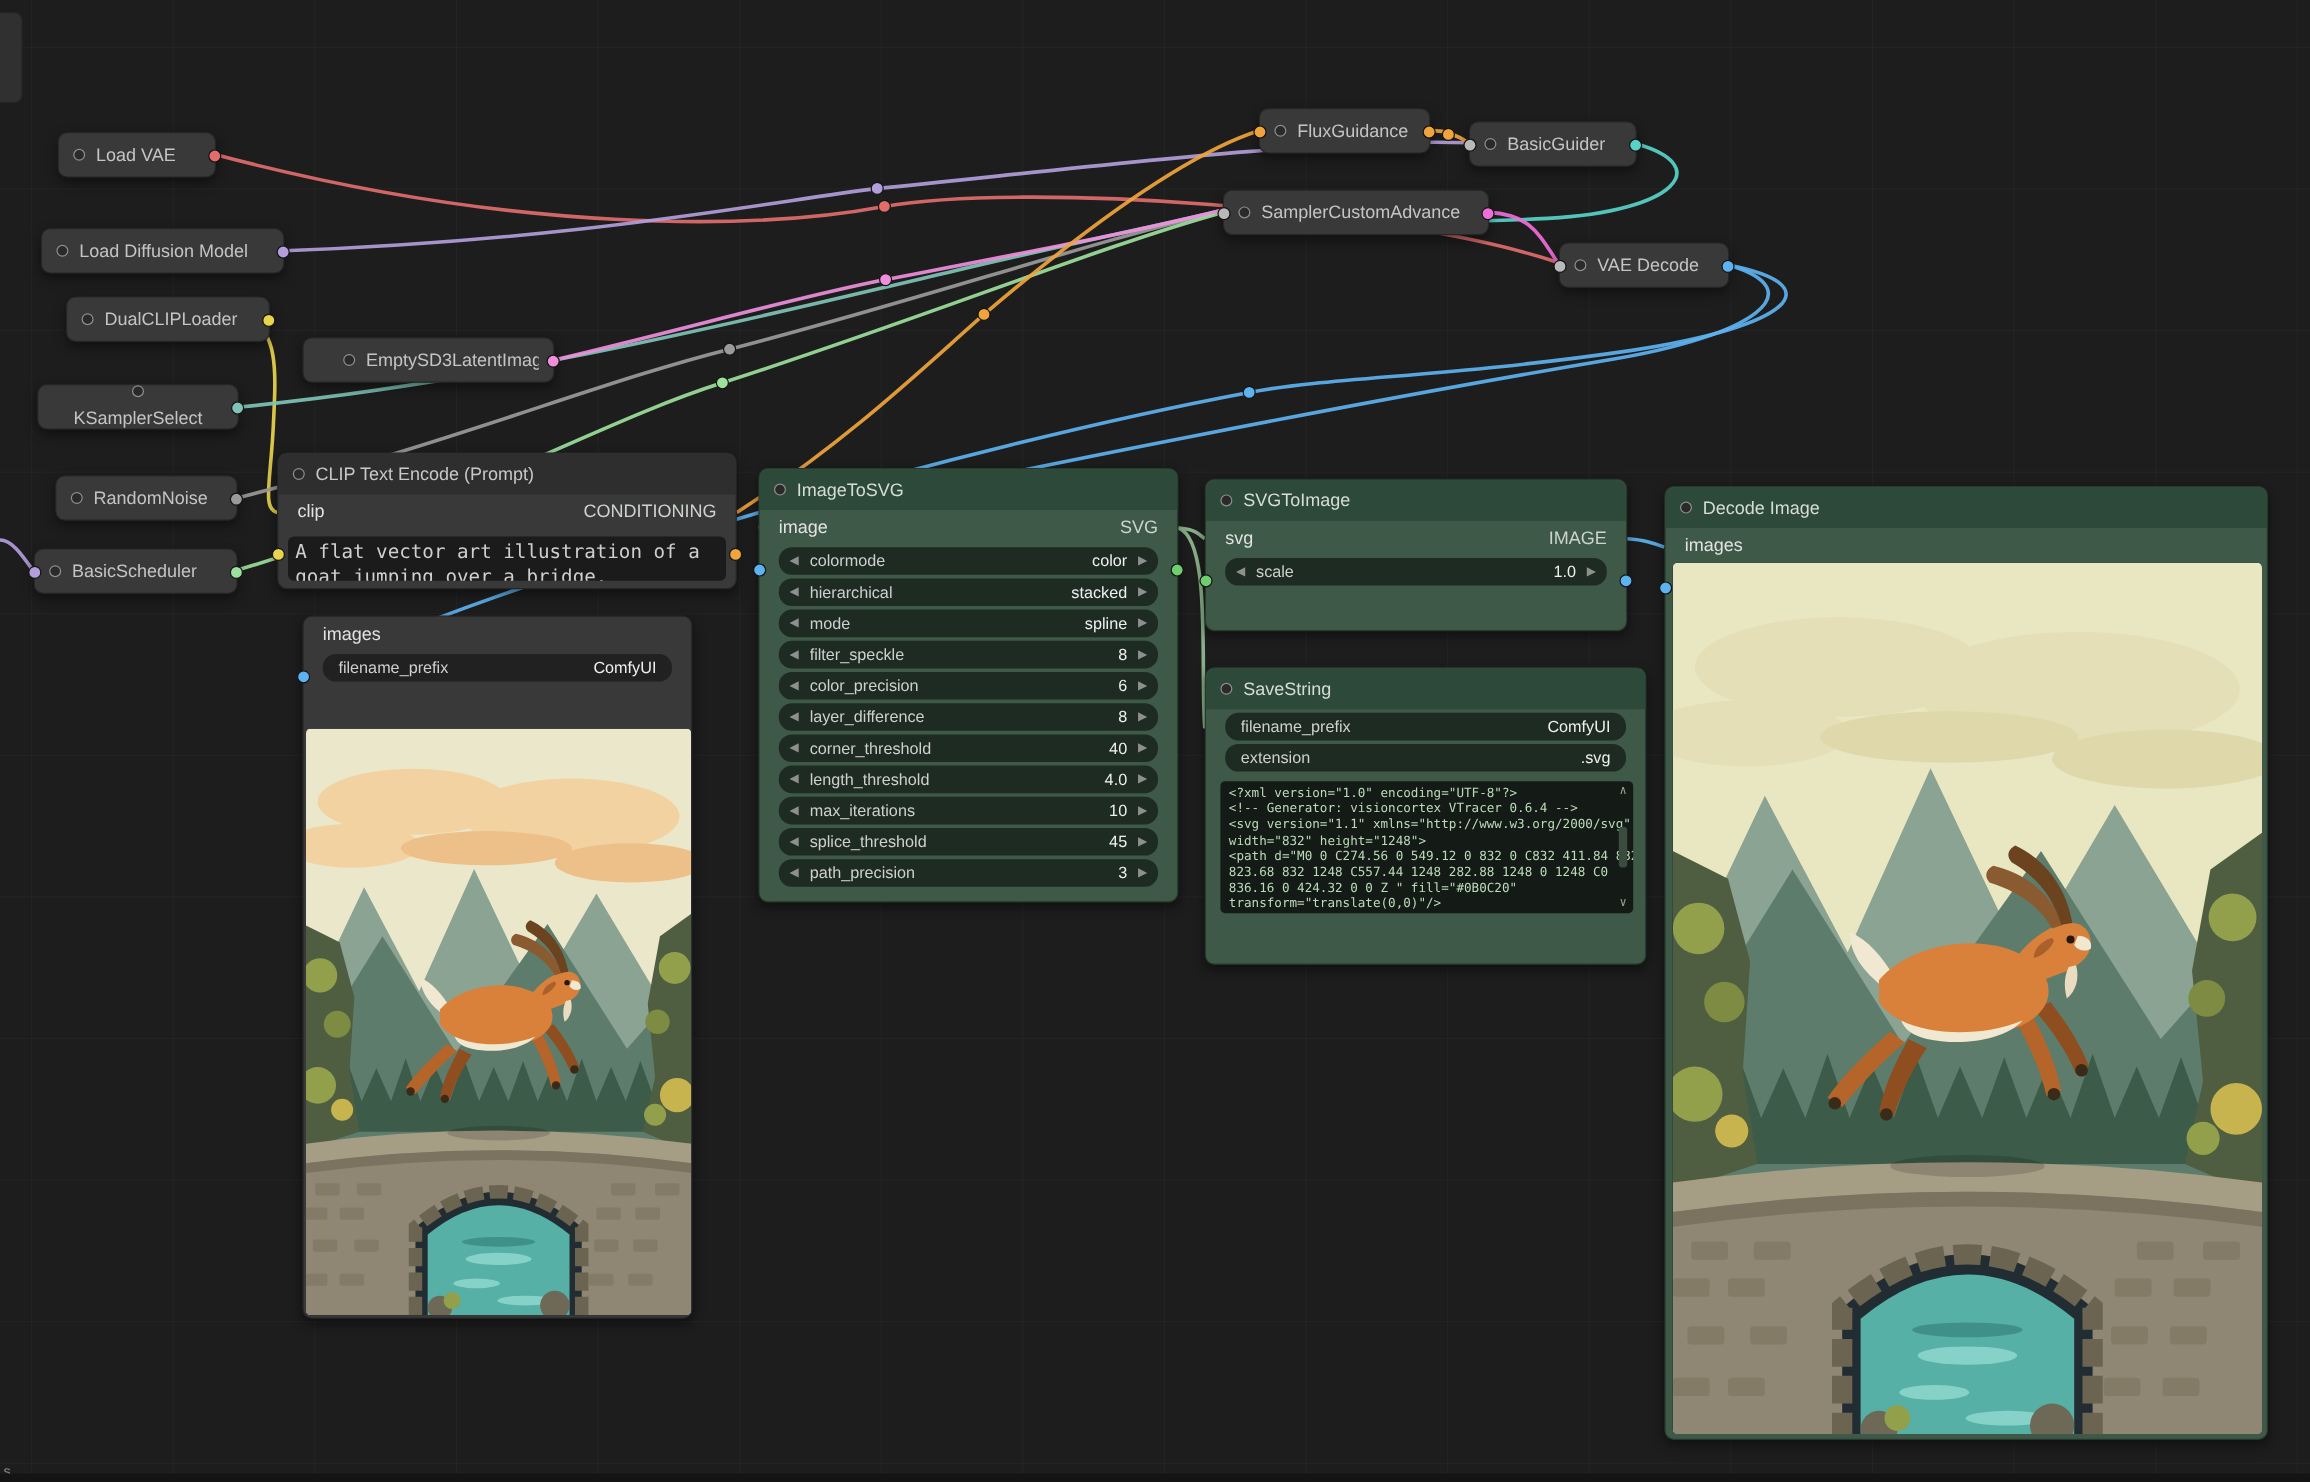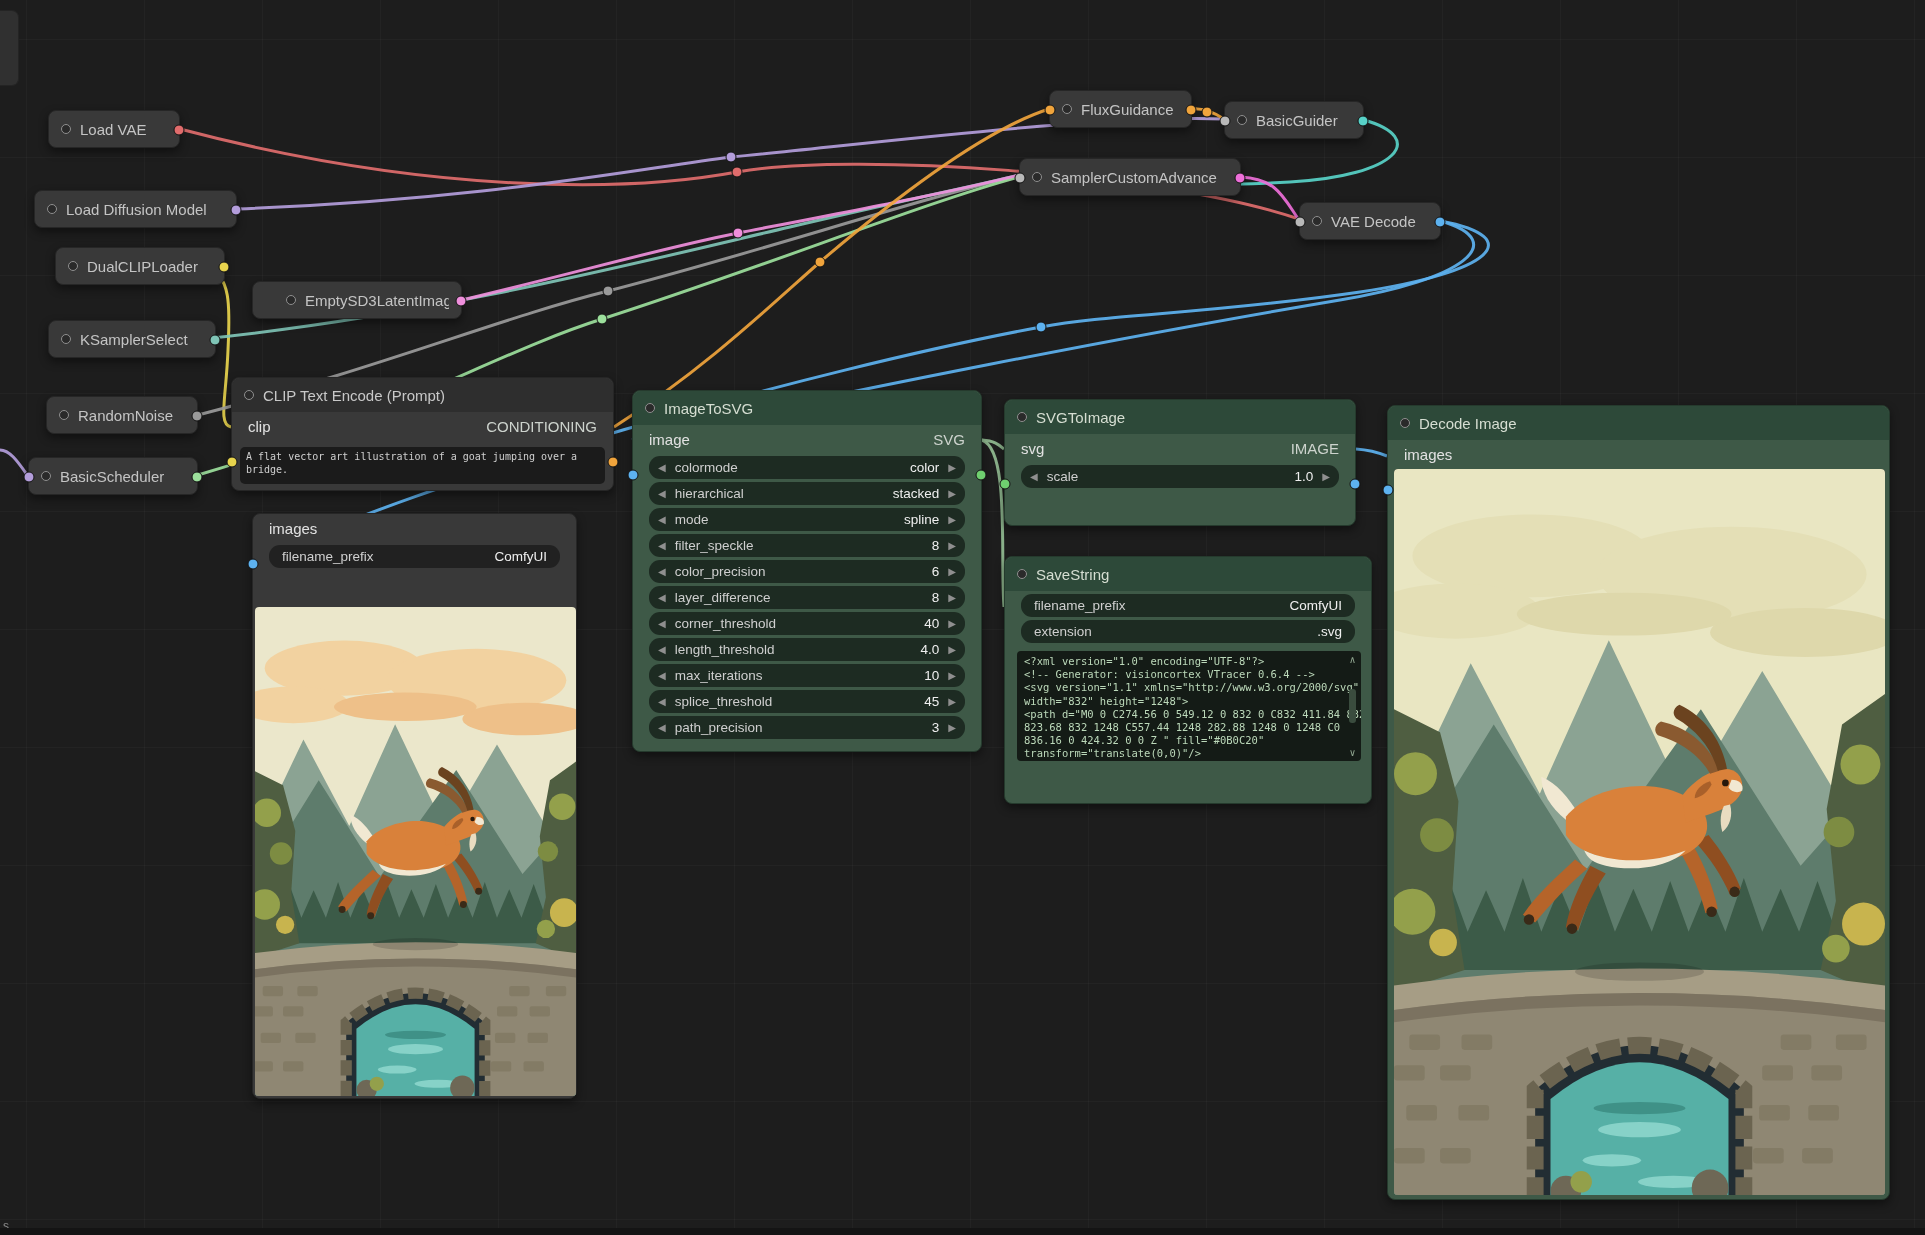--- a/index.html
+++ b/index.html
@@ -47,21 +47,21 @@
   .widget .arrow{color:#8f8f8f;font-size:10px;line-height:1;}
   .widget .wlabel{margin-left:9px;color:#cfcfcf;white-space:nowrap;}
   .widget .wvalue{margin-left:auto;margin-right:9px;color:#efefef;white-space:nowrap;}
   .widget.plain{justify-content:space-between;}
   .widget.plain .wlabel{margin-left:4px;}
   .widget.plain .wvalue{margin:0 4px 0 auto;}
 
   .prompt-box{
     margin:7px 8px 0 8px;height:37px;background:#1b1b1b;border-radius:5px;
     padding:3px 6px;color:#cfcfcf;font-family:"DejaVu Sans Mono", monospace;
-    font-size:10px;line-height:1.3;overflow:hidden;
+    font-size:16px;line-height:1.3;overflow:hidden;
   }
   .code-box{
     position:relative;margin:8px 10px 0 12px;height:110px;background:#141b16;
     border-radius:4px;padding:4px 18px 4px 7px;color:#bcd9ba;
     font-family:"DejaVu Sans Mono", monospace;font-size:10.5px;line-height:13.2px;
     white-space:pre;overflow:hidden;
   }
   .scrollbar{position:absolute;right:2px;top:2px;bottom:2px;width:13px;
     display:flex;flex-direction:column;align-items:center;justify-content:space-between;
     color:#8fa58f;font-size:10px;}
@@ -202,21 +202,21 @@
     <span class="ntitle">Load Diffusion Model</span>
     <span class="port" style="left:100%;top:19px;--pc:#b39ddb;"></span>
   </div>
 
   <div class="node collapsed" style="left:34px;top:247px;width:170px;margin-left:21px;">
     <span class="cdot"></span>
     <span class="ntitle">DualCLIPLoader</span>
     <span class="port" style="left:100%;top:19px;--pc:#e8d44d;"></span>
   </div>
 
-  <div class="node collapsed" style="left:48px;top:320px;width:168px;">
+  <div class="node collapsed" style="left:31px;top:320px;width:168px;flex-direction:column;">
     <span class="cdot"></span>
     <span class="ntitle">KSamplerSelect</span>
     <span class="port" style="left:100%;top:19px;--pc:#7fc4b6;"></span>
   </div>
 
   <div class="node collapsed" style="left:46px;top:396px;width:152px;">
     <span class="cdot"></span>
     <span class="ntitle">RandomNoise</span>
     <span class="port" style="left:100%;top:19px;--pc:#9a9a9a;"></span>
   </div>

